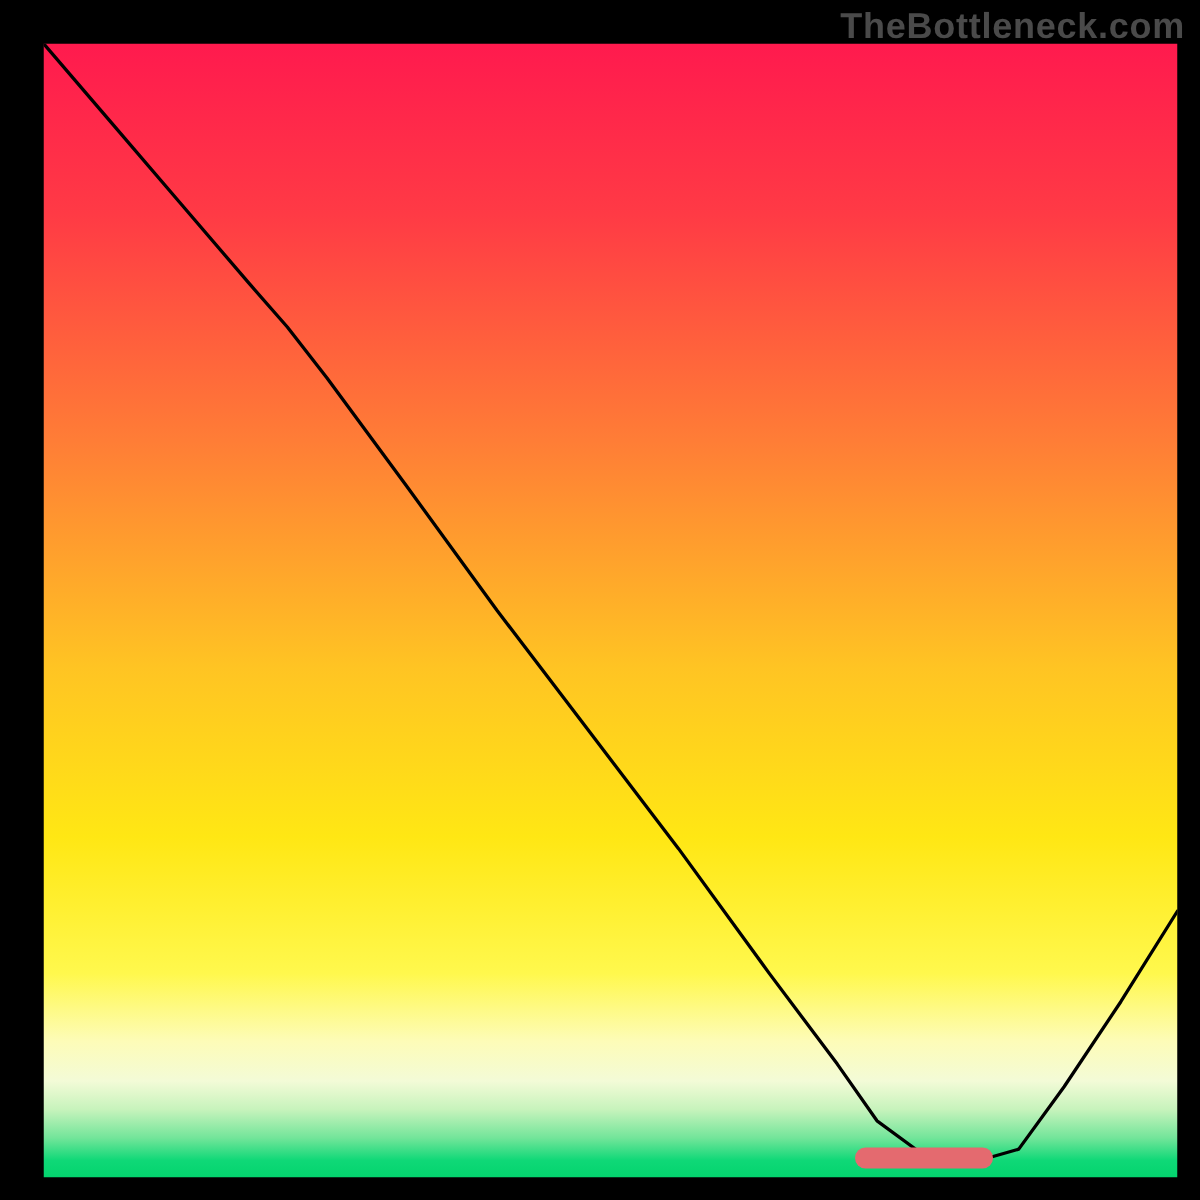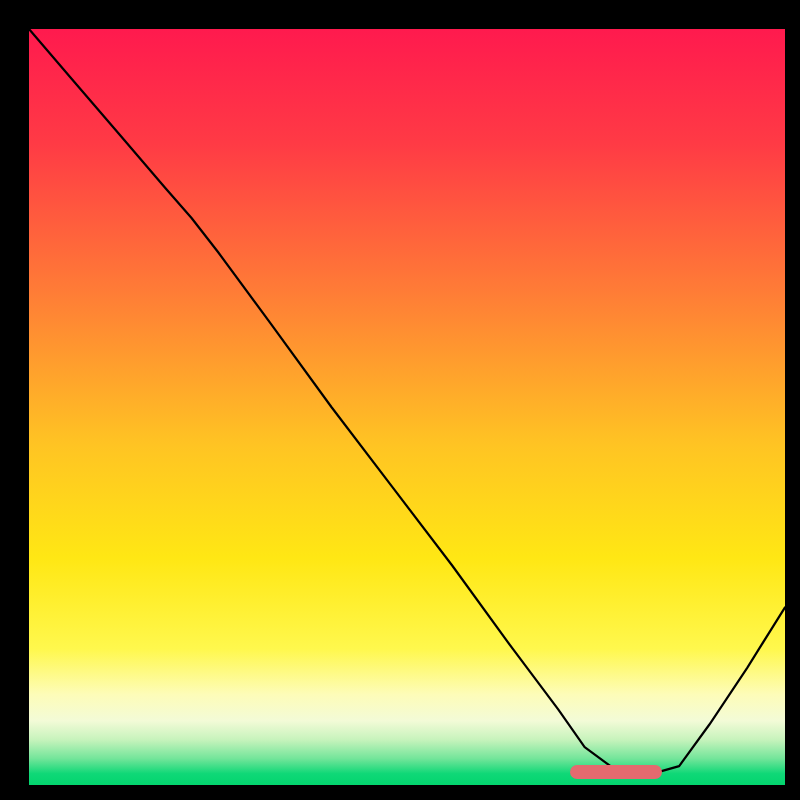--- a/index.html
+++ b/index.html
@@ -46,20 +46,21 @@
     border-radius: 7px;
     background: #e46a6f;
     z-index: 10;
   }
 </style>
 </head>
 <body>
 
 <div class="frame">
 
+  <div class="watermark">TheBottleneck.com</div>
 
   <div class="plot">
     <svg viewBox="0 0 756 756" preserveAspectRatio="none">
       <defs>
         <linearGradient id="bg-grad" x1="0" y1="0" x2="0" y2="1">
         <stop offset="0%" stop-color="#ff1a4e"></stop>
             <stop offset="15%" stop-color="#ff3a45"></stop>
             <stop offset="35%" stop-color="#ff7d36"></stop>
             <stop offset="55.00000000000001%" stop-color="#ffc423"></stop>
             <stop offset="70%" stop-color="#ffe714"></stop>

